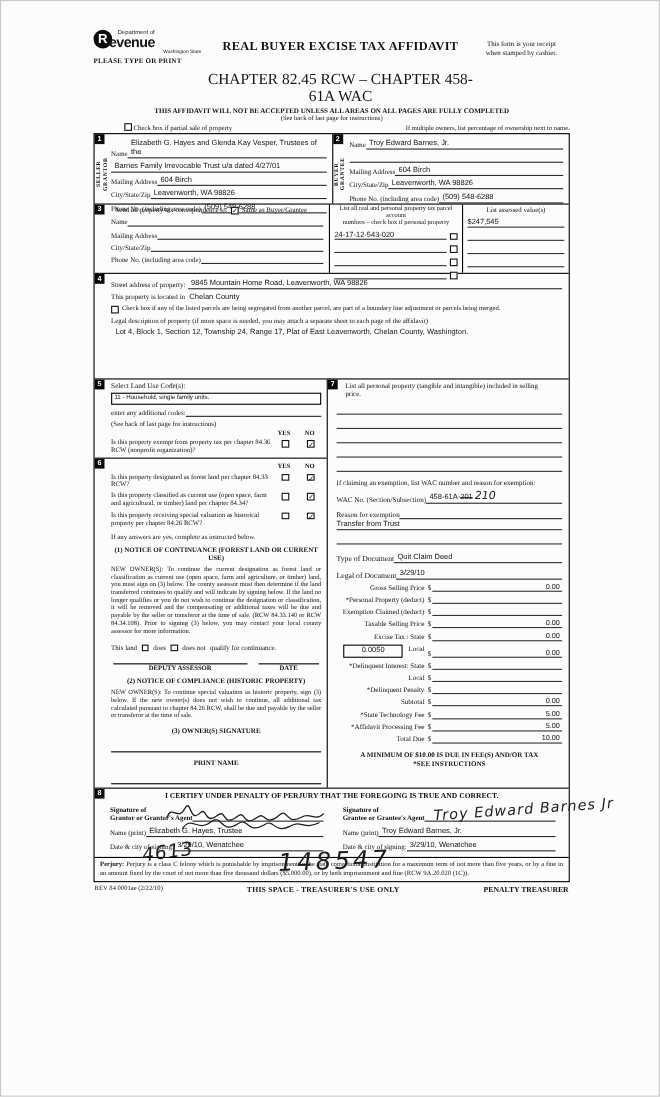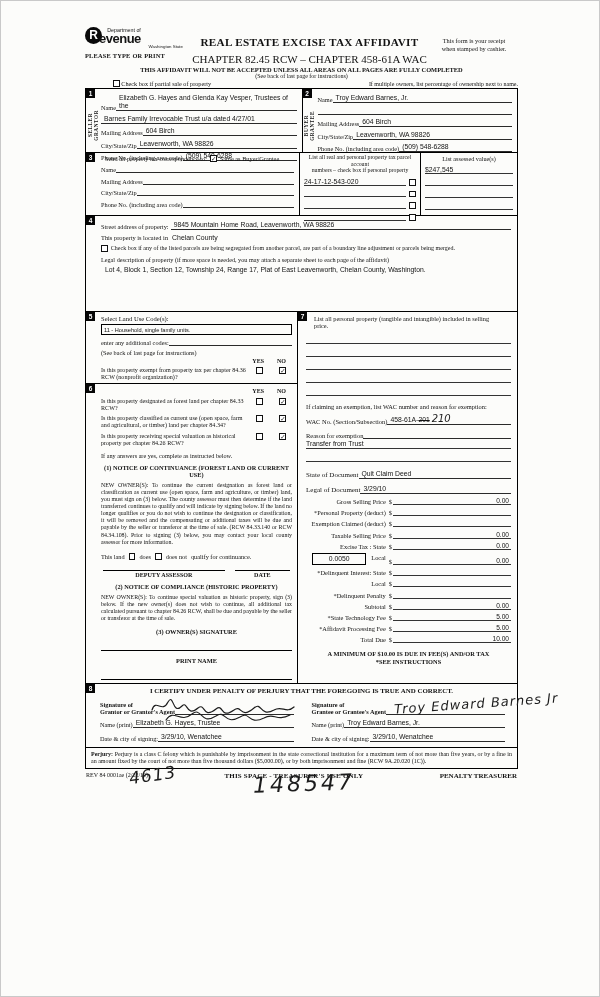--- a/index.html
+++ b/index.html
@@ -5,28 +5,28 @@
   * { box-sizing: border-box; margin: 0; padding: 0; }
   body { background:#ffffff; width:600px; font-family:"Liberation Serif", serif; }
   .page { position:relative; width:600px; height:997px; background:#fcfcfa; border:1px solid #c9c9c9; color:#131313; overflow:hidden; }
   .form { position:absolute; left:84px; top:26px; width:433px; }
 
   
   .hdr { display:flex; align-items:flex-start; }
   .logo { width:104px; }
   .logo-top { display:flex; align-items:center; }
   .logo-circle { width:17px; height:17px; border-radius:50%; background:#0a0a0a; color:#fff; font-family:"Liberation Sans",sans-serif; font-weight:bold; font-size:12px; text-align:center; line-height:17px; }
-  .logo-words { margin-left:-3px;text-align:right; }
+  .logo-words { margin-left:-3px; }
   .logo-dept { font-size:5.3px; font-family:"Liberation Sans",sans-serif; padding-left:8px; }
   .logo-rev { font-size:13px; font-weight:bold; font-family:"Liberation Sans",sans-serif; letter-spacing:-0.5px; line-height:11px; }
   .logo-state { font-size:4.4px; text-align:right; font-family:"Liberation Sans",sans-serif; padding-right:6px; }
   .please { font-size:6.4px; font-weight:bold; margin-top:3px; letter-spacing:0.2px; }
   .titleblk { flex:1; text-align:center; padding-top:9px; }
   .title { font-size:11.2px; font-weight:bold; letter-spacing:0.3px; }
-  .subtitle { font-size:11px; margin-top:5px; }
+  .subtitle { font-size:14px; margin-top:17px; }
   .receipt { width:88px; font-size:6.3px; text-align:center; padding-top:10px; line-height:7.6px; }
   .warn { text-align:center; font-size:6.4px; font-weight:bold; margin-top:1px; }
   .seeback { text-align:center; font-size:6px; }
   .preline { display:flex; justify-content:space-between; font-size:6.2px; margin:1px 0 0 28px; align-items:flex-end; }
   .preline .right { font-size:6px; }
 
   
   .badge { display:inline-block; width:9px; height:9px; background:#060606; color:#fff; font-family:"Liberation Sans",sans-serif; font-size:6.5px; line-height:9px; text-align:center; font-weight:bold; }
   .cb { display:inline-block; width:6.8px; height:6.8px; border:1px solid #111; font-family:"DejaVu Sans",sans-serif; font-size:6.4px; line-height:6px; text-align:center; vertical-align:-1px; background:#fff; flex:none; }
   .typed { font-family:"Liberation Sans",sans-serif; font-size:6.8px; }
@@ -131,21 +131,21 @@
           <div class="logo-circle">R</div>
           <div class="logo-words">
             <div class="logo-dept">Department of</div>
             <div class="logo-rev">evenue</div>
           </div>
         </div>
         <div class="logo-state">Washington State</div>
         <div class="please">PLEASE TYPE OR PRINT</div>
       </div>
       <div class="titleblk">
-        <div class="title">REAL ESTATE EXCISE TAX AFFIDAVIT</div>
+        <div class="title">REAL BUYER EXCISE TAX AFFIDAVIT</div>
         <div class="subtitle">CHAPTER 82.45 RCW – CHAPTER 458-61A WAC</div>
       </div>
       <div class="receipt">
         <div>This form is your receipt</div>
         <div>when stamped by cashier.</div>
       </div>
     </div>
     <div class="warn">THIS AFFIDAVIT WILL NOT BE ACCEPTED UNLESS ALL AREAS ON ALL PAGES ARE FULLY COMPLETED</div>
     <div class="seeback">(See back of last page for instructions)</div>
     <div class="preline">
@@ -378,21 +378,21 @@
             <span class="flbl">WAC No. (Section/Subsection)</span>
             <span class="fval"><span>458-61A-</span><s>201</s>&nbsp;<span class="handw" style="font-size:10px;font-style:italic;">210</span></span>
           </div>
           <div class="wrow" style="margin-top:6px;">
             <span class="flbl">Reason for exemption</span>
             <span class="fval"></span>
           </div>
           <div class="uline typed" style="margin-top:1px;">Transfer from Trust</div>
           <div class="uline" style="margin-top:4px;"></div>
           <div class="wrow" style="margin-top:8px;">
-            <span class="flbl" style="font-size:7px;">State of Document</span>
+            <span class="flbl" style="font-size:7px;">Type of Document</span>
             <span class="fval">Quit Claim Deed</span>
           </div>
           <div class="wrow" style="margin-top:6px;">
             <span class="flbl" style="font-size:7px;">Legal of Document</span>
             <span class="fval">3/29/10</span>
           </div>
 
           <div class="mrow">
               <span class="mlbl">Gross Selling Price</span>
               <span class="mdollar">$</span>

